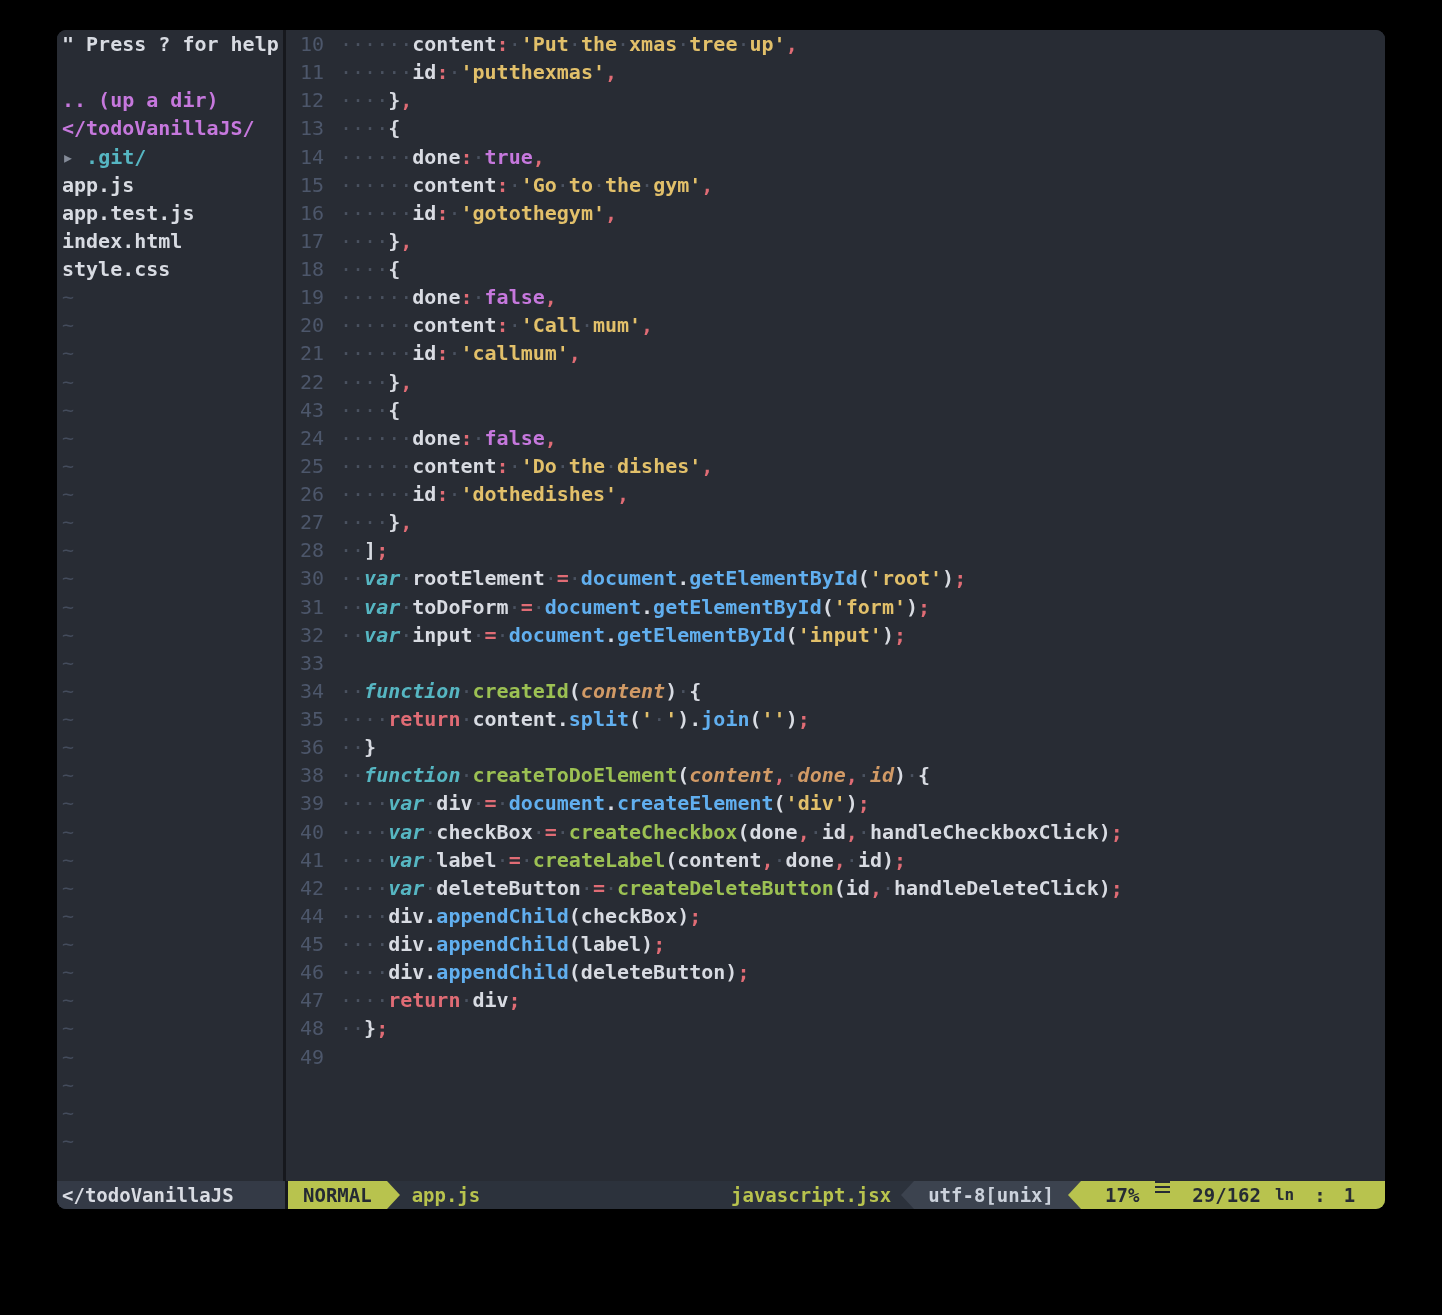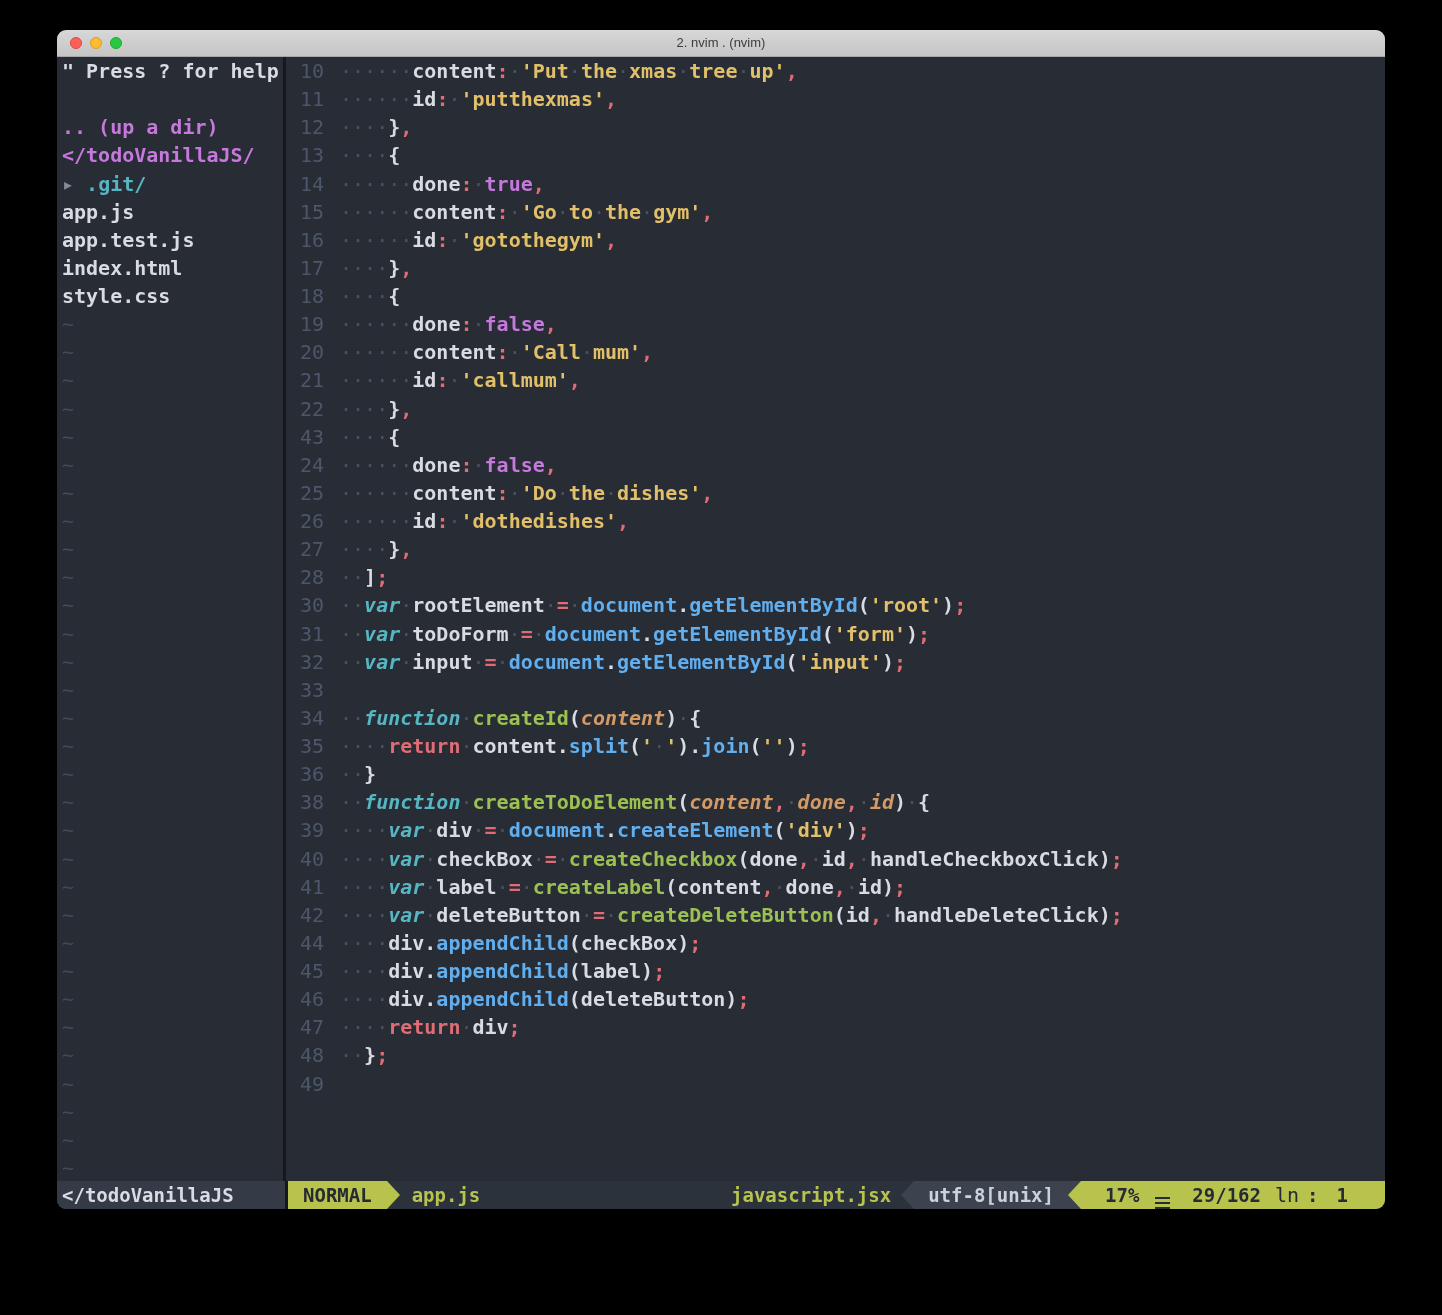--- a/index.html
+++ b/index.html
@@ -86,42 +86,34 @@
   .tri{width:0;height:0;flex:none;
     border-top:14px solid transparent;border-bottom:14px solid transparent;}
   .tri-mode{border-left:13px solid var(--lime);}
   .sb-file{color:var(--lime);line-height:28px;padding-left:12px;}
   .sb-fill{flex:1;}
   .sb-filetype{color:var(--lime);line-height:28px;padding-right:10px;}
   .tri-enc{border-right:13px solid #3c434f;}
   .sb-enc{background:#3c434f;color:#ccd2dc;line-height:28px;padding:0 14px;}
   .tri-z{border-right:13px solid var(--lime);background:#3c434f;}
   .sb-z{background:var(--lime);color:#262b34;line-height:28px;
-    display:flex;align-items:flex-end;padding:0 18px 0 24px;min-width:262px;}
+    display:flex;align-items:flex-start;padding:0 18px 0 24px;min-width:262px;}
   .sb-z .pct{margin-right:16px;}
   .menu-icon{display:inline-block;width:15px;height:12px;margin-right:22px;
     background:repeating-linear-gradient(#262b34 0 2px,transparent 2px 5px);}
   .sb-z .pos{margin-right:14px;}
-  .sb-z .ln{font-size:20px;margin-right:8px;font-weight:400;}
+  .sb-z .ln{font-size:16px;margin-right:20px;font-weight:700;}
   .sb-z .colon{margin-right:18px;}
 </style>
 </head>
 <body>
 
 <div class="screen">
   <div class="window">
 
-    <div class="titlebar">
-      <div class="lights">
-        <span class="light red"></span>
-        <span class="light yellow"></span>
-        <span class="light green"></span>
-      </div>
-      <div class="title">2. nvim . (nvim)</div>
-    </div>
 
     <div class="main">
       <div class="explorer" id="explorer">
           <div class="row x-help">" Press ? for help</div>
           <div class="row x-blank"></div>
           <div class="row x-updir">.. (up a dir)</div>
           <div class="row x-root">&lt;/todoVanillaJS/</div>
           <div class="row x-dir"><span class="arrow">▸ </span><span class="name">.git/</span></div>
           <div class="row x-file">app.js</div>
           <div class="row x-file">app.test.js</div>

